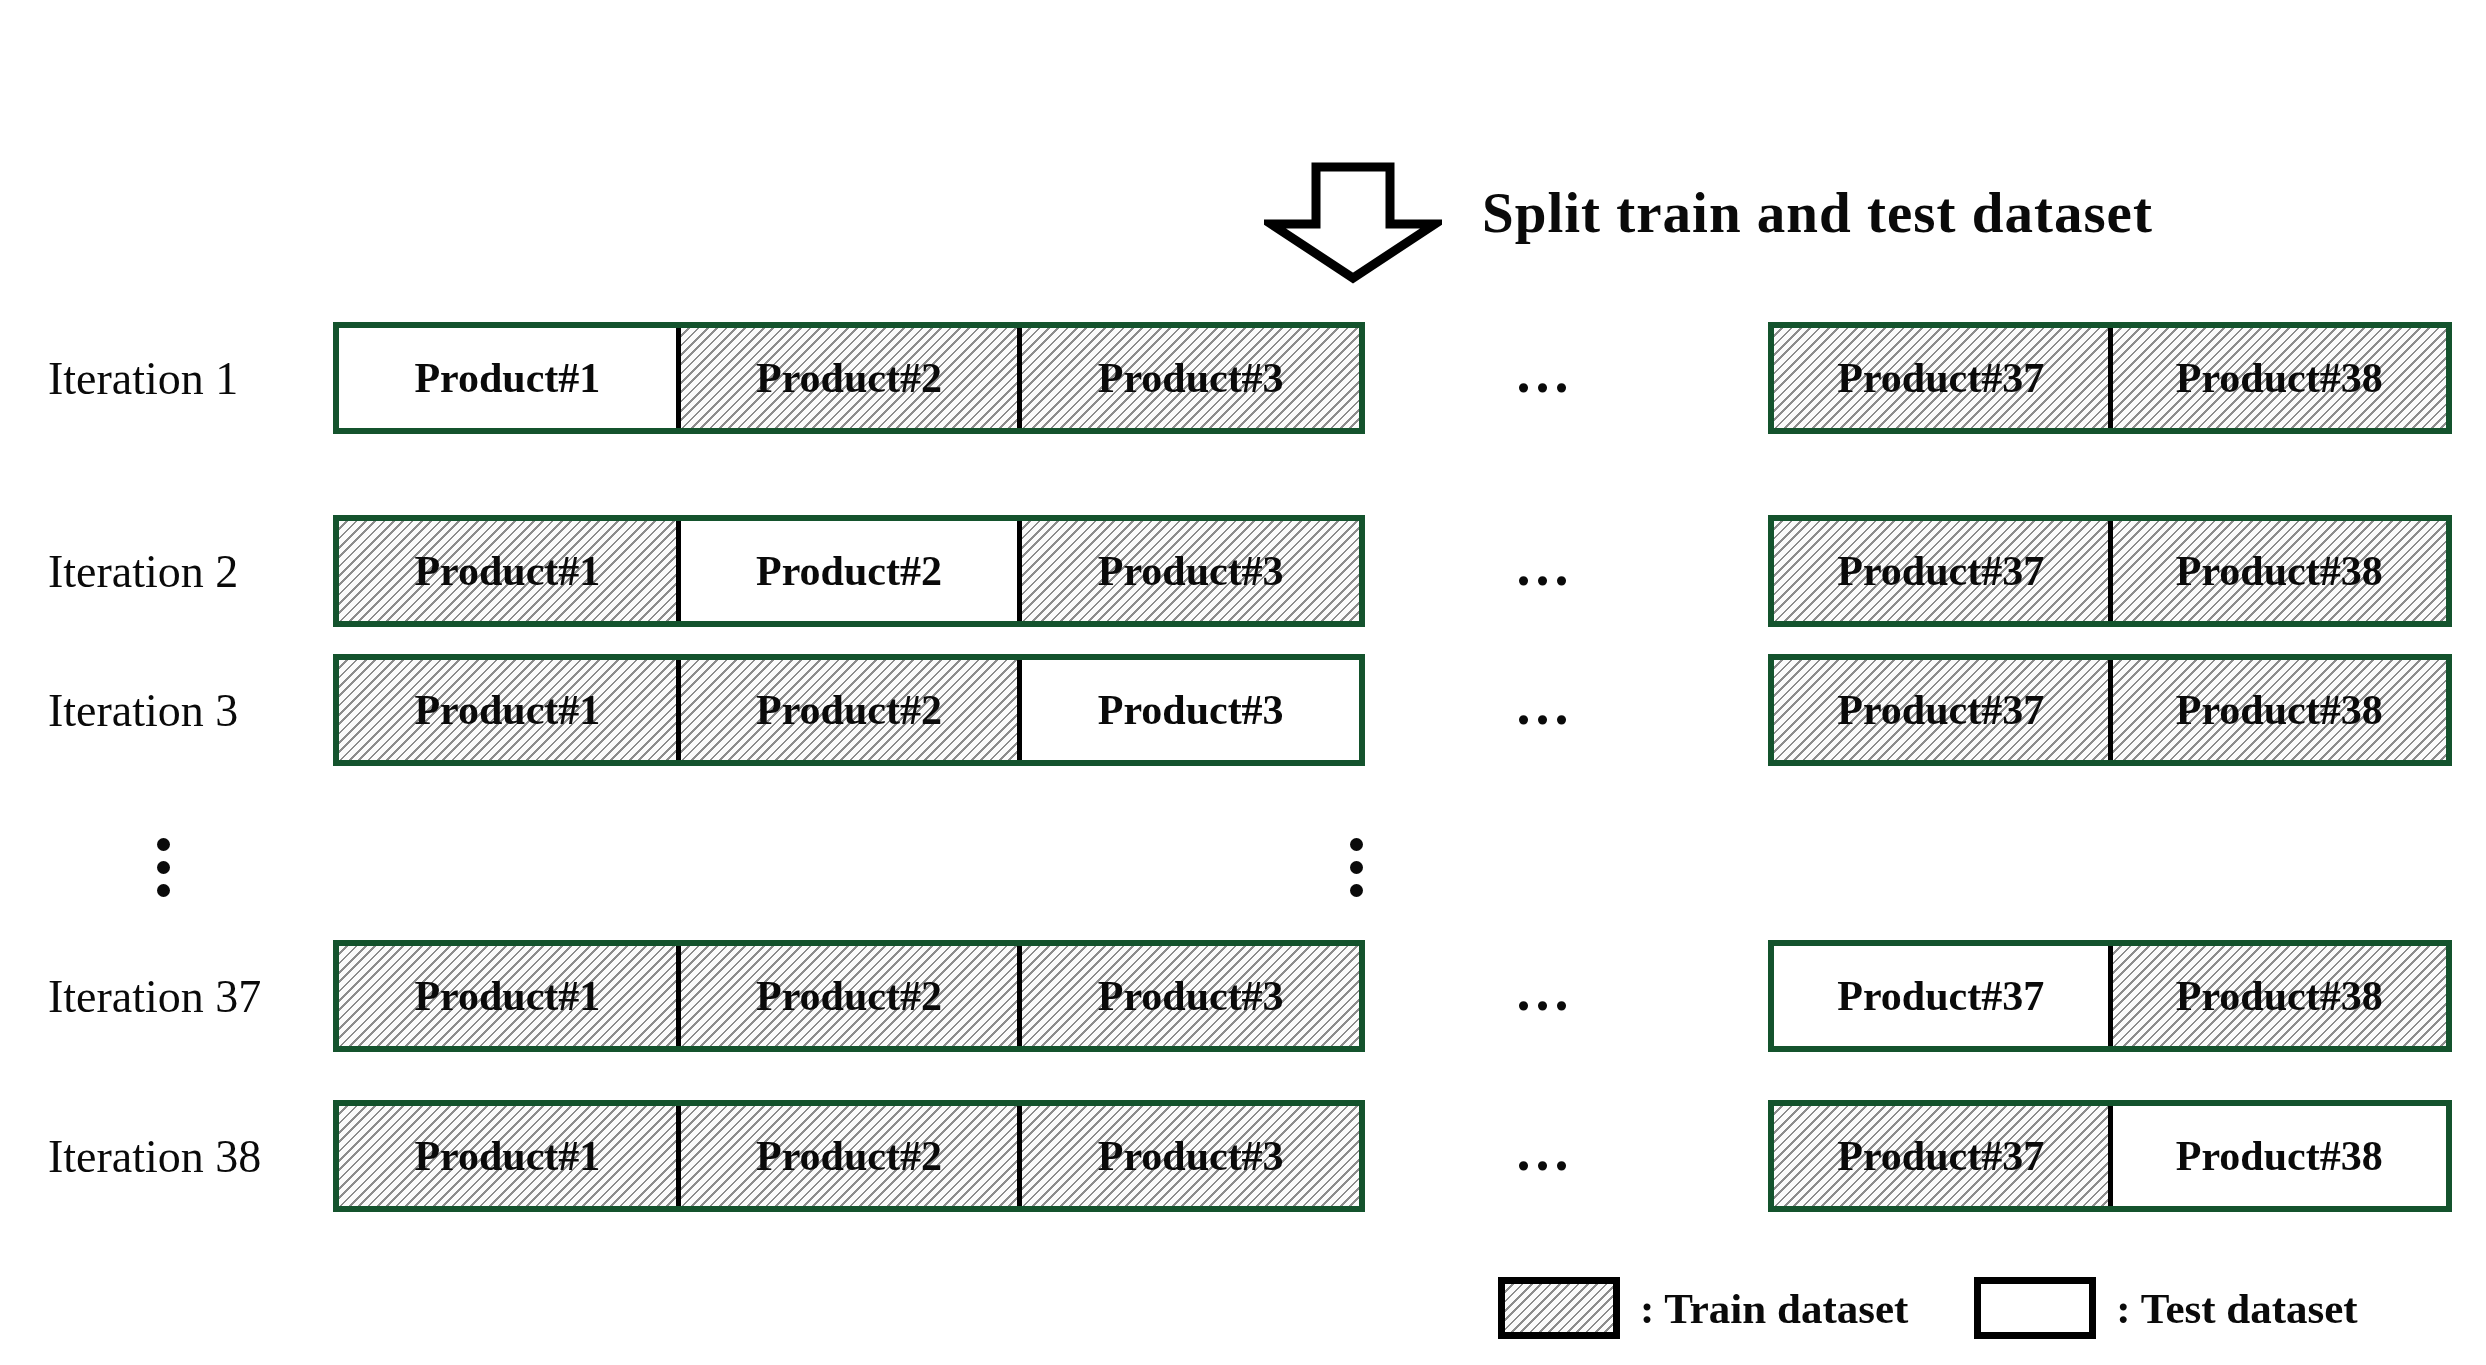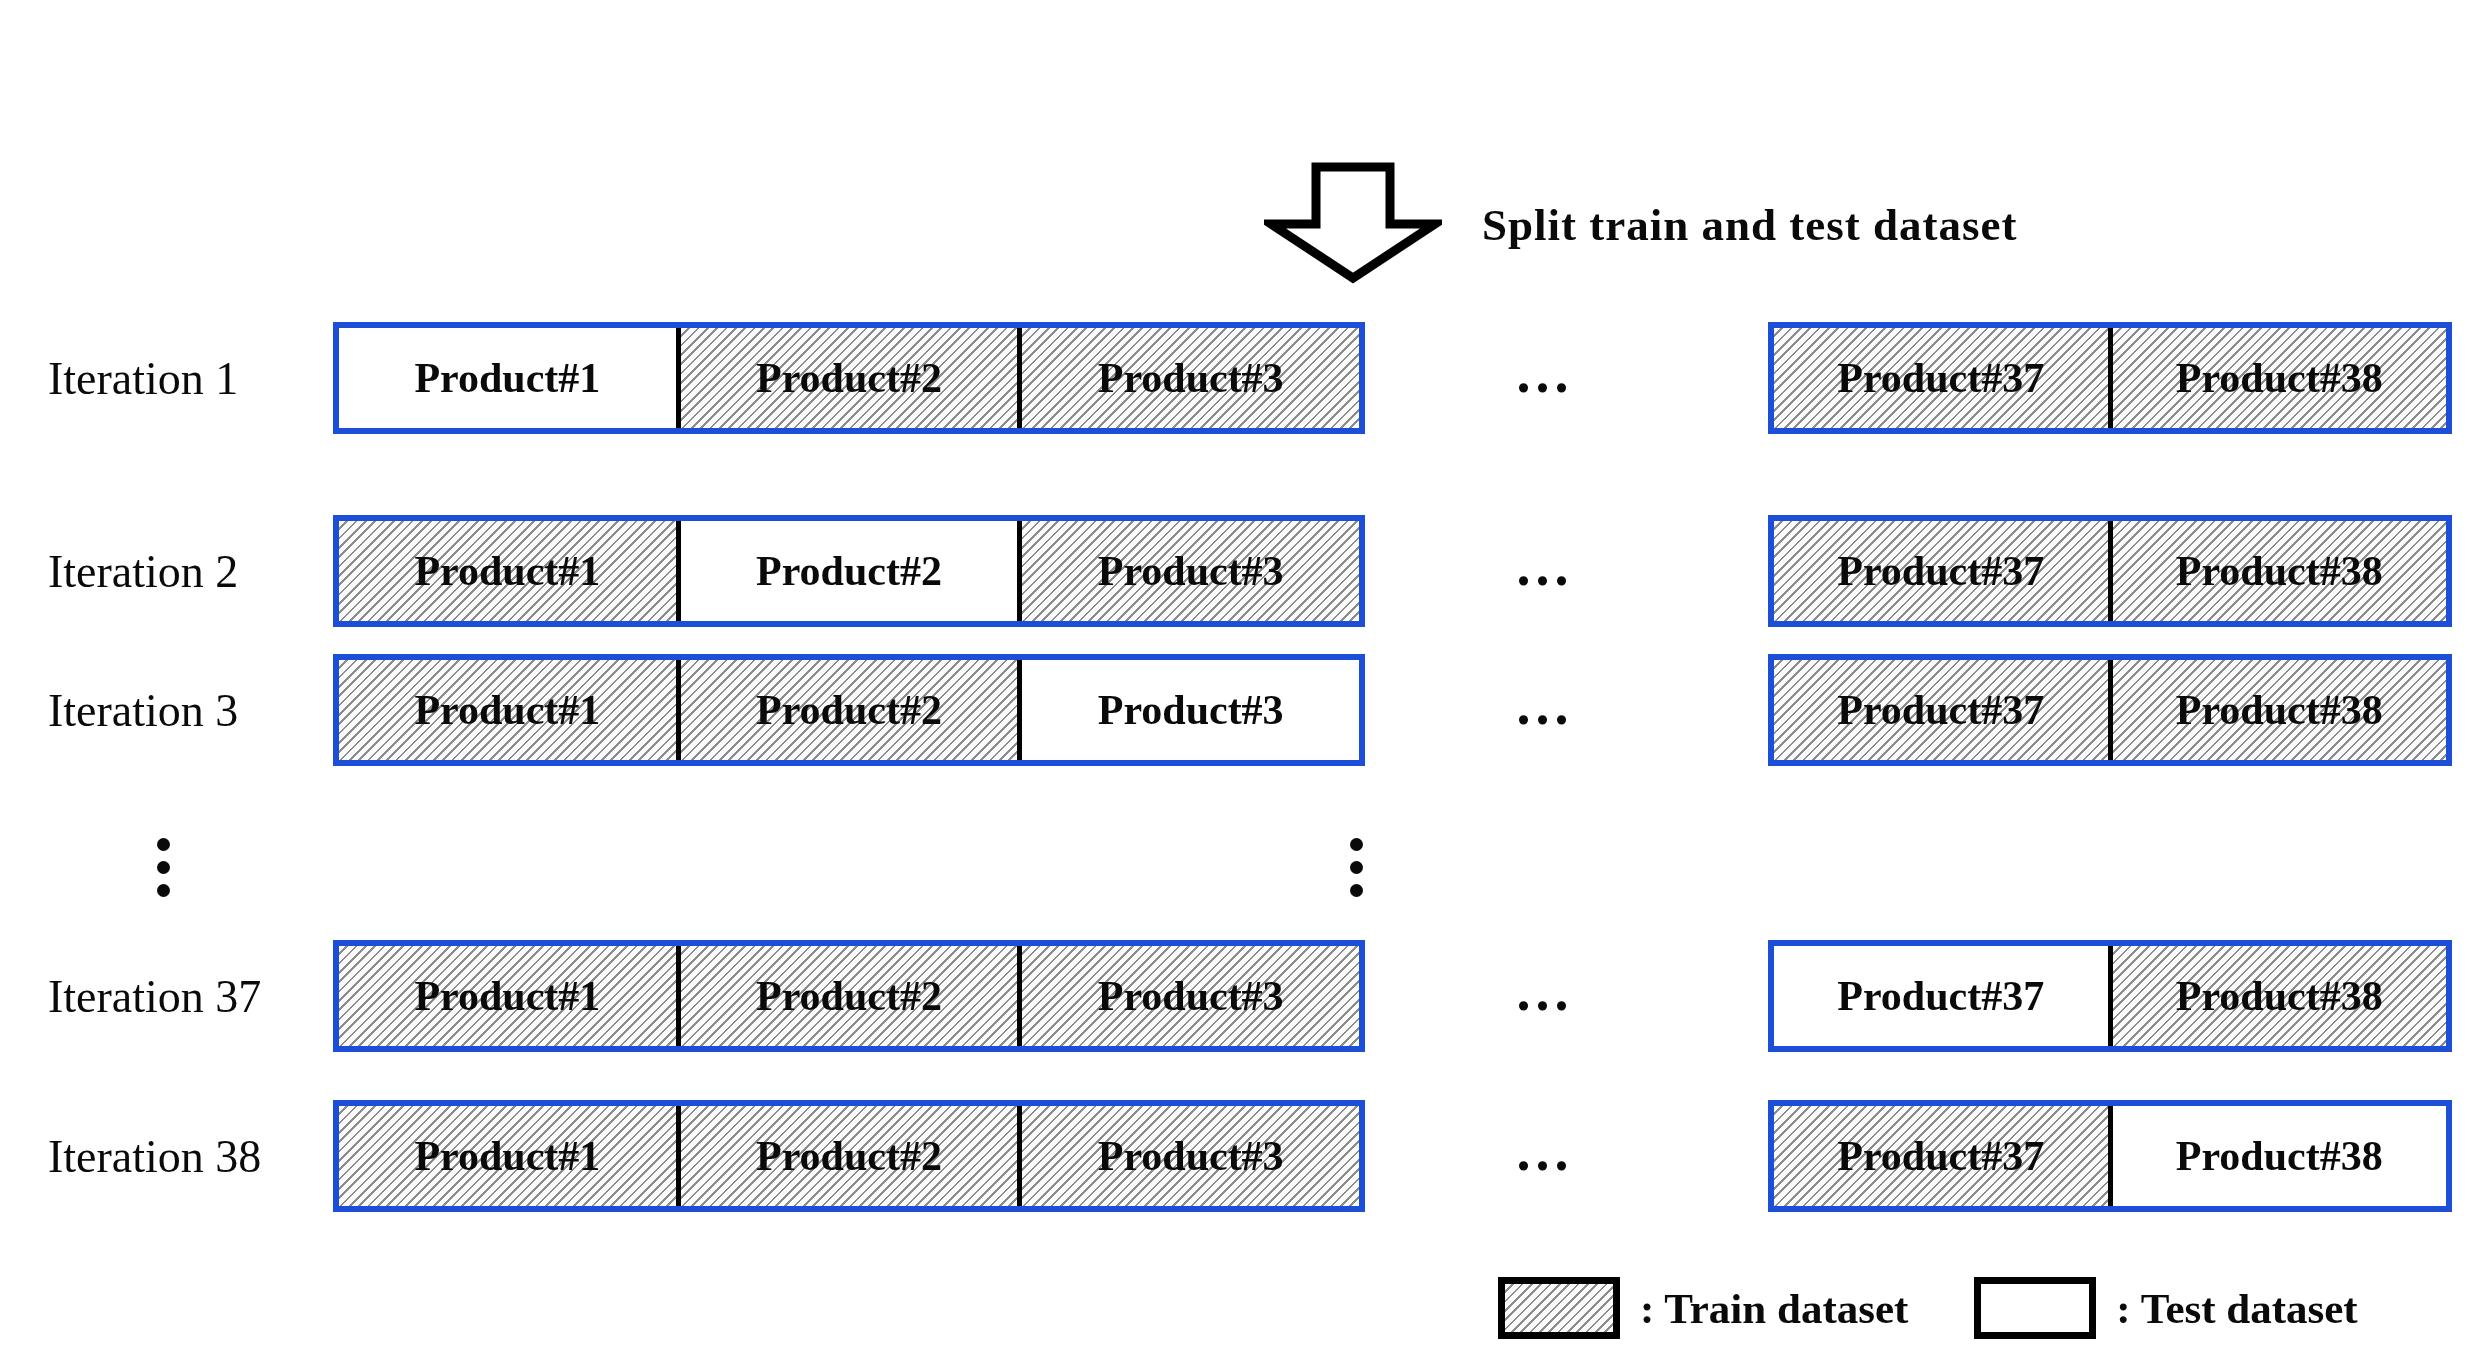--- a/index.html
+++ b/index.html
@@ -15,31 +15,31 @@
   .entire-box{
     position:absolute;left:333px;top:29px;width:2117px;height:112px;
     box-sizing:border-box;border:7px solid #000;background:#fff;
     display:flex;align-items:center;justify-content:center;
     font-weight:bold;font-size:46px;letter-spacing:1px;
   }
   
   .arrow-wrap{position:absolute;left:1264px;top:162px;width:178px;height:122px;}
   .split-caption{
     position:absolute;left:1482px;top:180px;
-    font-weight:bold;font-size:45px;letter-spacing:1px;white-space:nowrap;margin-top:19px;
+    font-weight:bold;font-size:57px;letter-spacing:1px;white-space:nowrap;
   }
   
   .iter-row{position:absolute;left:0;width:2366px;height:112px;}
   .iter-label{
     position:absolute;left:48px;top:50%;transform:translateY(-50%);
     font-size:46px;white-space:nowrap;
   }
   .group{
     position:absolute;top:0;height:112px;box-sizing:border-box;
-    border:6px solid #1d4ed8;background:#000;
+    border:6px solid #14532d;background:#000;
     display:flex;gap:5px;
   }
   .group.left{left:333px;width:1032px;}
   .group.right{left:1768px;width:684px;}
   .cell{
     flex:1 1 0;display:flex;align-items:center;justify-content:center;
     background:#ffffff;font-weight:bold;font-size:42px;white-space:nowrap;
   }
   .cell[data-type="train"], .swatch[data-type="train"]{
     background-color:#fbfbfb;

